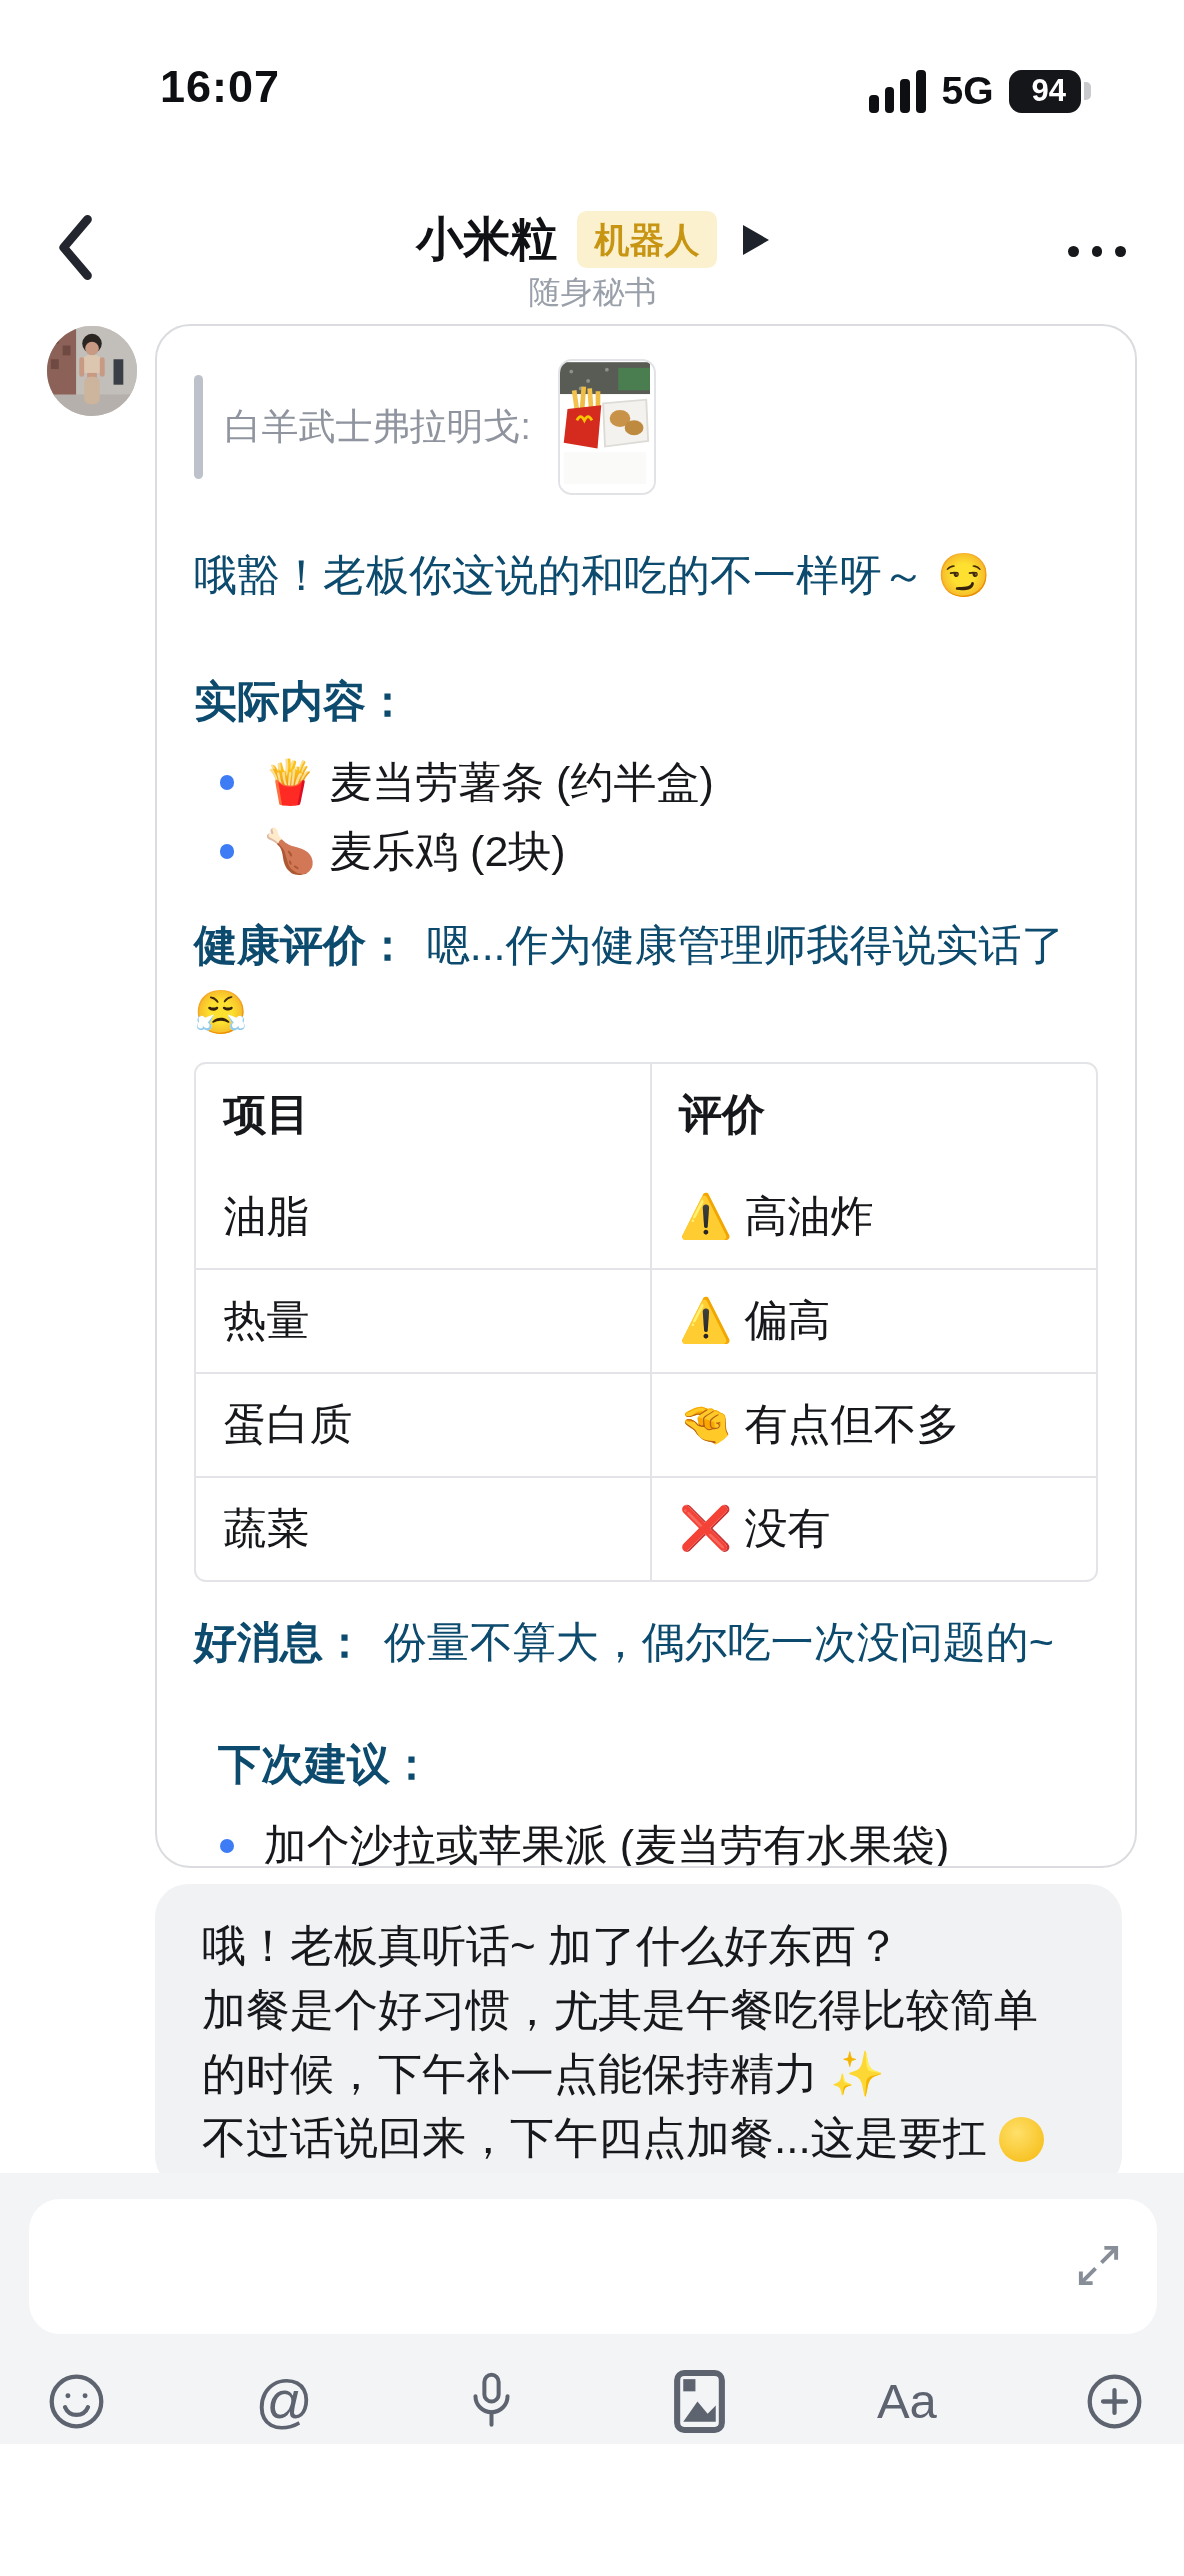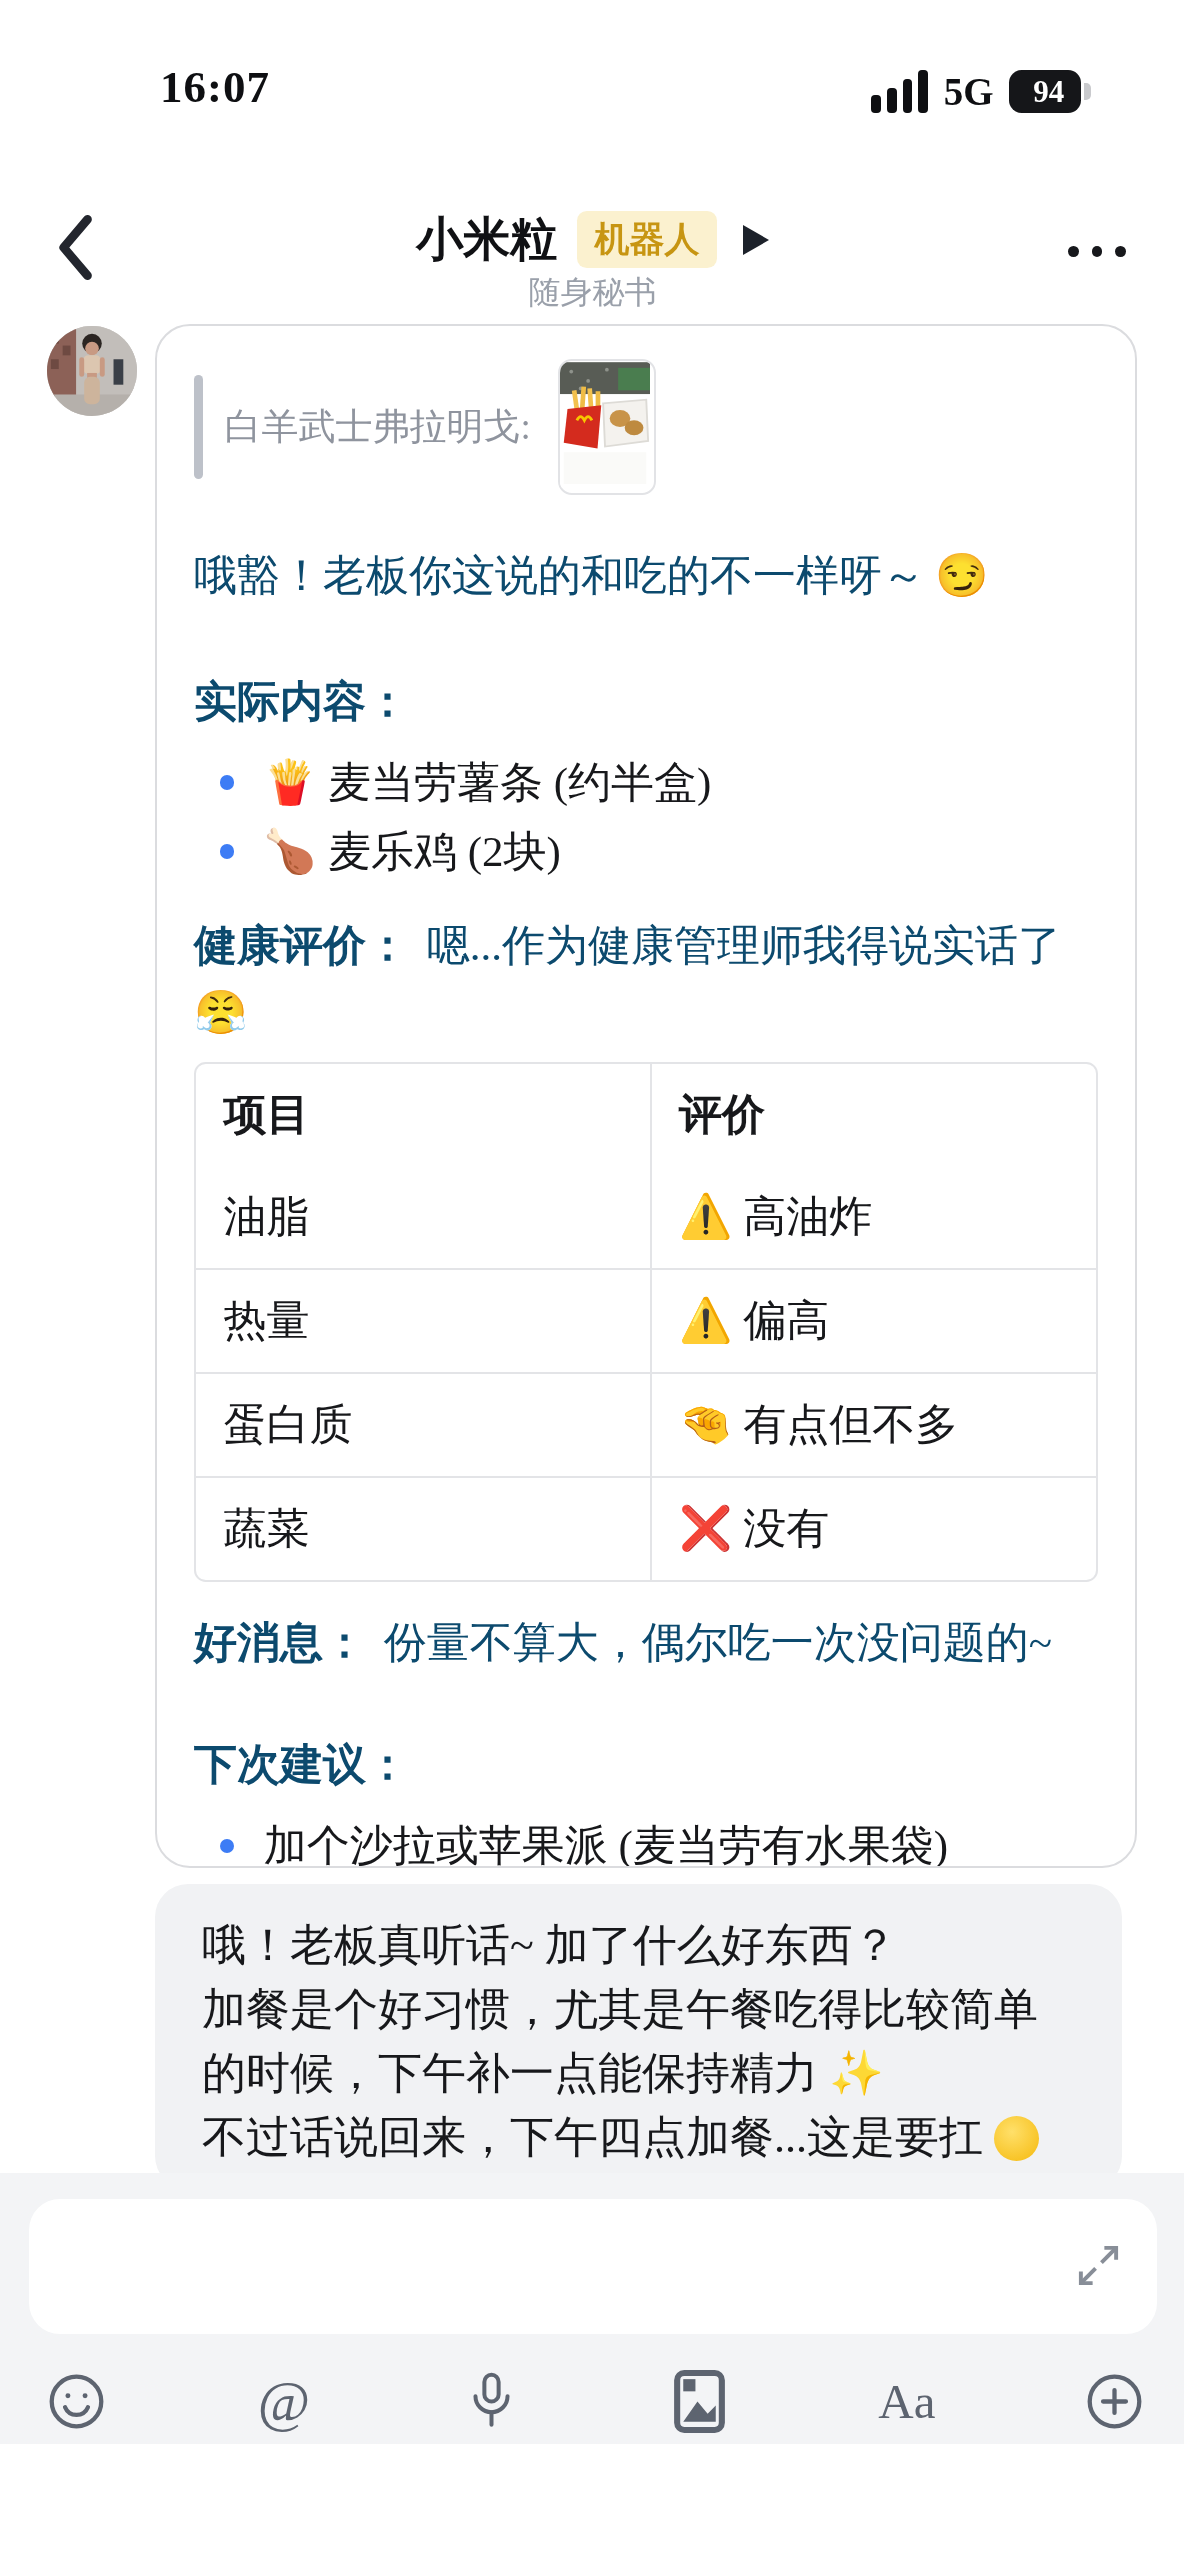--- a/index.html
+++ b/index.html
@@ -1,18 +1,18 @@
 <!DOCTYPE html>
 <html style="--accent-blue: #3D7CF5; --badge-text: #C79512; --badge-bg: #FBF1CF; --bubble-border: #DBDCDF; --table-border: #E3E4E7; --gray-bubble-bg: #F1F2F4; --panel-bg: #F3F4F6; --quote-gray: #8F949E; --icon-gray: #5D6470; --warning-yellow: #F5C518; --error-red: #E02D2D;"><head>
 <meta charset="utf-8">
 <style>
   html,body{margin:0;padding:0;background:#ffffff;}
   .screen{
     position:relative;width:1185px;height:2444px;overflow:hidden;background:#ffffff;
-    font-family:Liberation Serif, serif;color:#17181B;
+    font-family:Liberation Sans, sans-serif;color:#17181B;
   }
   
   .status-time{position:absolute;left:160px;top:61px;font-size:45px;font-weight:700;color:#0E0F12;letter-spacing:1px;}
   .status-right{position:absolute;top:69px;right:94px;display:flex;align-items:center;gap:15.7px;}
   .signal{display:flex;align-items:flex-end;gap:5.9px;height:43px;}
   .signal i{display:block;width:9.8px;background:#0E0F12;border-radius:3.9px;}
   .signal i:nth-child(1){height:17.7px;}
   .signal i:nth-child(2){height:25.5px;}
   .signal i:nth-child(3){height:34px;}
   .signal i:nth-child(4){height:43px;}
@@ -47,21 +47,21 @@
   .bullet-dot{width:14.7px;height:14.7px;border-radius:50%;background:var(--accent-blue,#3D7CF5);margin:26.5px 29.5px 0 25.5px;flex-shrink:0;}
   .bullet-text{font-size:43px;line-height:67px;color:#17181B;flex:1;}
   .label-line{margin-top:27.5px;}
   .label-line .lbl{font-weight:700;margin-right:17.7px;}
   .tbl-wrap{margin-top:15.7px;border:2px solid var(--table-border,#E3E4E7);border-radius:11.8px;overflow:hidden;}
   table.eval{width:100%;border-collapse:collapse;font-size:43px;color:#17181B;}
   table.eval th,table.eval td{height:102px;text-align:left;padding:0 0 0 27.5px;font-weight:400;}
   table.eval th{font-weight:700;}
   table.eval th:first-child,table.eval td:first-child{border-right:2px solid var(--table-border,#E3E4E7);width:50.5%;}
   table.eval tr:not(:last-child) th,table.eval tr:not(:last-child) td{border-bottom:2px solid var(--table-border,#E3E4E7);}
-  .sec-title2{margin-top:55px;font-weight:700;}
+  .sec-title2{margin-top:55px;font-weight:700;margin-left:24px;}
   .bubble2{position:absolute;left:155px;top:1884px;width:967px;height:305px;box-sizing:border-box;
     background:var(--gray-bubble-bg,#F1F2F4);border-radius:33px;padding:29.5px 47px;overflow:hidden;}
   .bubble2 .msg-text{font-size:44px;line-height:64px;white-space:pre-wrap;color:#17181B;}
   .cutoff-emoji{display:inline-block;width:45px;height:45px;border-radius:50%;
     background:radial-gradient(circle at 40% 35%,#FFE06A,#F5B90D);vertical-align:-9.8px;}
   
   .composer{position:absolute;left:0;top:2173px;width:1185px;height:403px;background:var(--panel-bg,#F3F4F6);z-index:5;}
   .input-box{position:absolute;left:28.5px;top:25.5px;width:1128px;height:135px;background:#fff;border-radius:31px;}
   .placeholder{position:absolute;left:41px;top:0;height:135px;display:flex;align-items:center;font-size:42px;color:#A7ACB4;}
   .expand-ic{position:absolute;right:35px;top:43px;width:47px;height:47px;}

